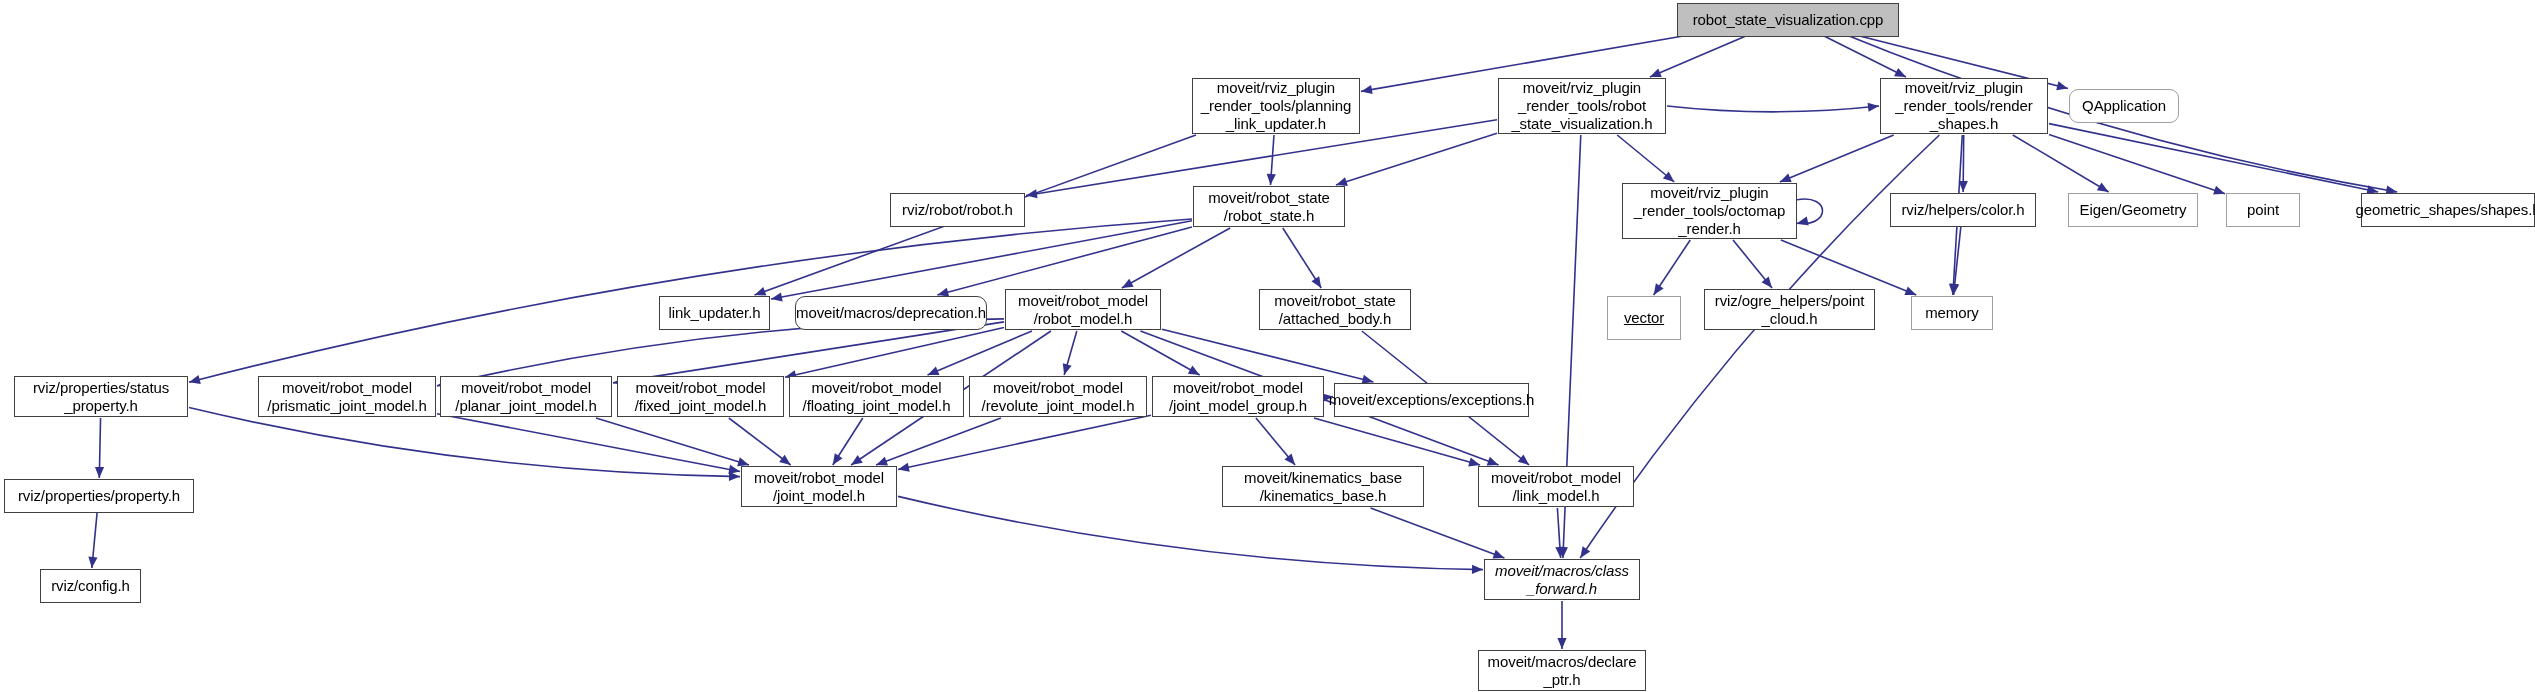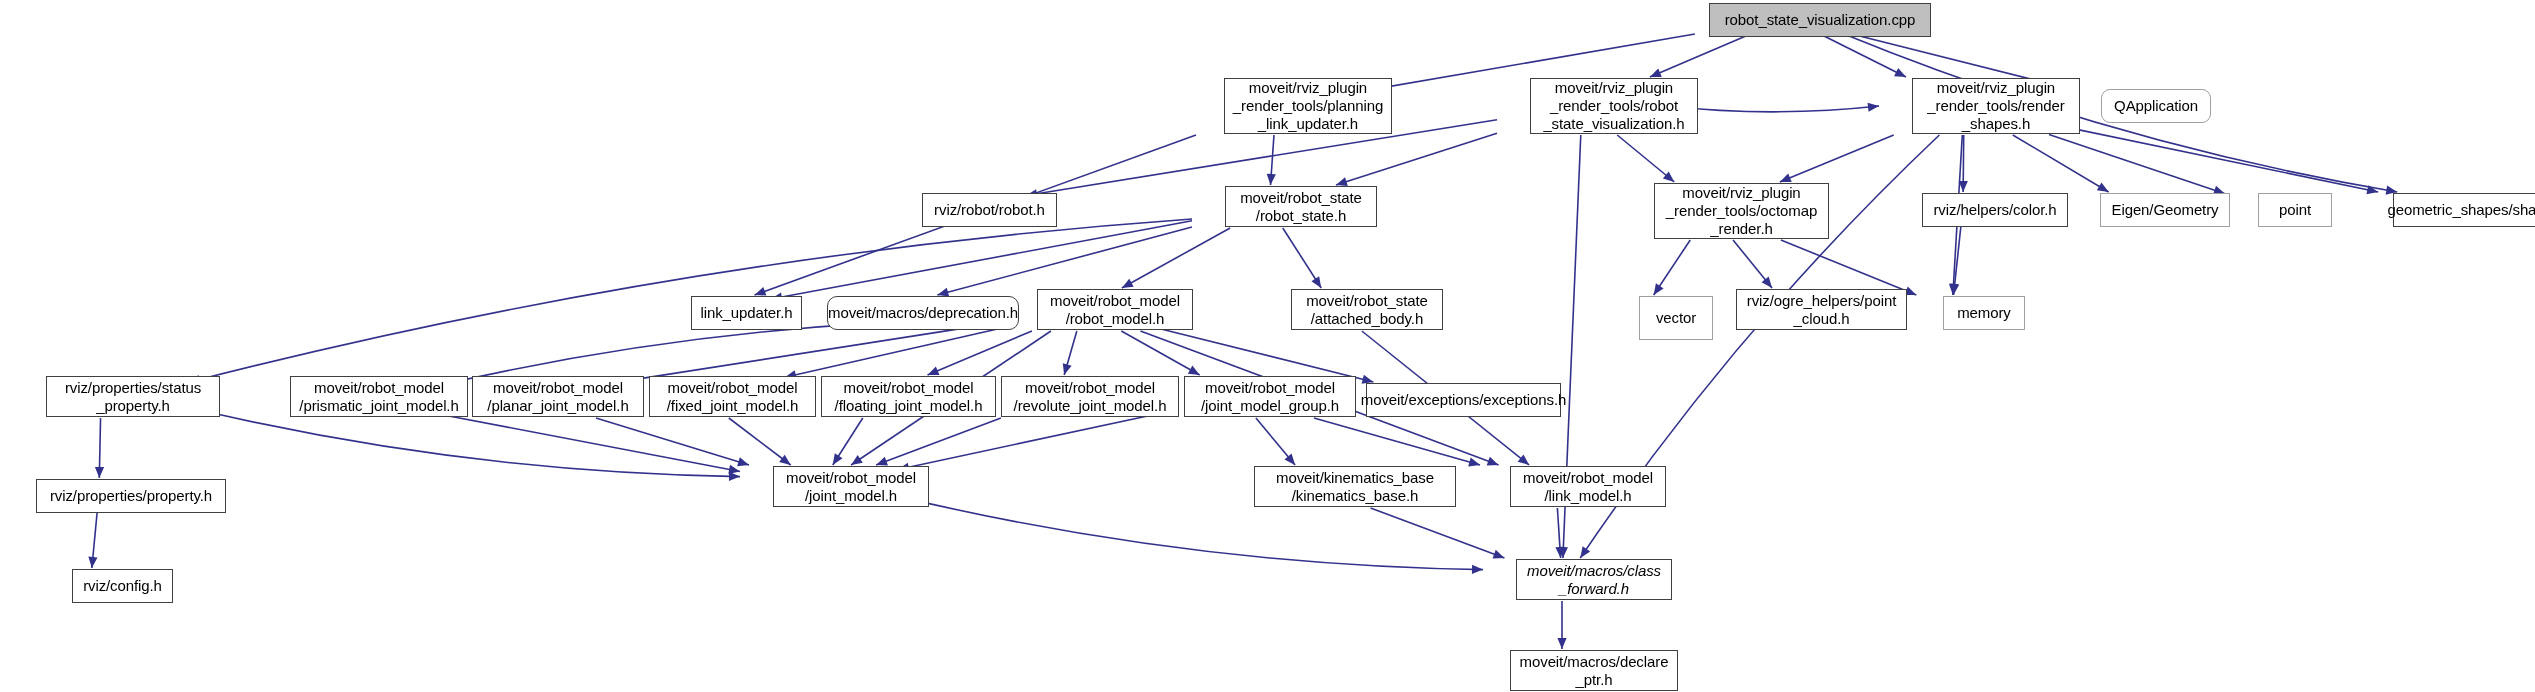--- a/index.html
+++ b/index.html
@@ -33,21 +33,20 @@
     text-align: center;
     background: #ffffff;
     border: 1px solid #a0a0a0;
     color: #000000;
     font-size: 15px;
     line-height: 1.18;
     letter-spacing: -0.1px;
     white-space: pre-line;
     padding: 16px 4px;
     z-index: 5;
-    margin-left: 32px;
   }
   .node.project {
     border: 1.6px solid #404040;
   }
   .node.root {
     background: #bfbfbf;
     border: 1.6px solid #404040;
   }
 </style>
 </head>
@@ -186,21 +185,21 @@
     <div class="node project" style="left: 1890px; top: 193px; width: 146px; height: 27px;">rviz/helpers/color.h</div>
     <div class="node system" style="left: 2068px; top: 193px; width: 130px; height: 27px;">Eigen/Geometry</div>
     <div class="node system" style="left: 2226px; top: 193px; width: 74px; height: 27px;">point</div>
     <div class="node project" style="left: 2361px; top: 193px; width: 174px; height: 27px;">geometric_shapes/shapes.h</div>
     <div class="node project" style="left: 659px; top: 296px; width: 111px; height: 27px;">link_updater.h</div>
     <div class="node project" style="left: 795px; top: 296px; width: 192px; height: 27px; border-radius: 10px;">moveit/macros/deprecation.h</div>
     <div class="node project" style="left: 1005px; top: 289px; width: 156px; height: 41px;">moveit/robot_model
 /robot_model.h</div>
     <div class="node project" style="left: 1259px; top: 289px; width: 152px; height: 41px;">moveit/robot_state
 /attached_body.h</div>
-    <div class="node system" style="left: 1607px; top: 296px; width: 74px; height: 44px;">vector</div>
+    <div class="node system" style="left: 1607px; top: 296px; width: 74px; height: 44px; text-decoration: underline;">vector</div>
     <div class="node project" style="left: 1704px; top: 289px; width: 171px; height: 41px;">rviz/ogre_helpers/point
 _cloud.h</div>
     <div class="node system" style="left: 1911px; top: 296px; width: 82px; height: 27px;">memory</div>
     <div class="node project" style="left: 14px; top: 376px; width: 174px; height: 41px;">rviz/properties/status
 _property.h</div>
     <div class="node project" style="left: 258px; top: 376px; width: 178px; height: 41px;">moveit/robot_model
 /prismatic_joint_model.h</div>
     <div class="node project" style="left: 440px; top: 376px; width: 172px; height: 41px;">moveit/robot_model
 /planar_joint_model.h</div>
     <div class="node project" style="left: 617px; top: 376px; width: 167px; height: 41px;">moveit/robot_model

